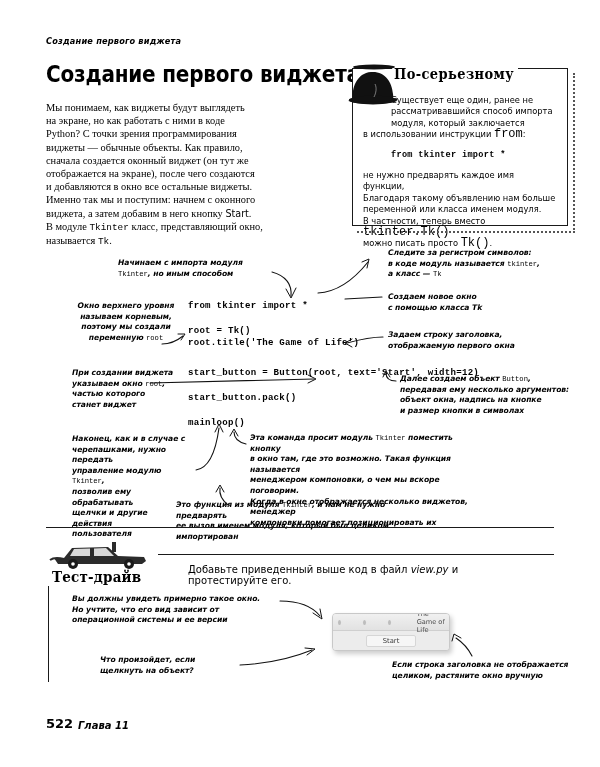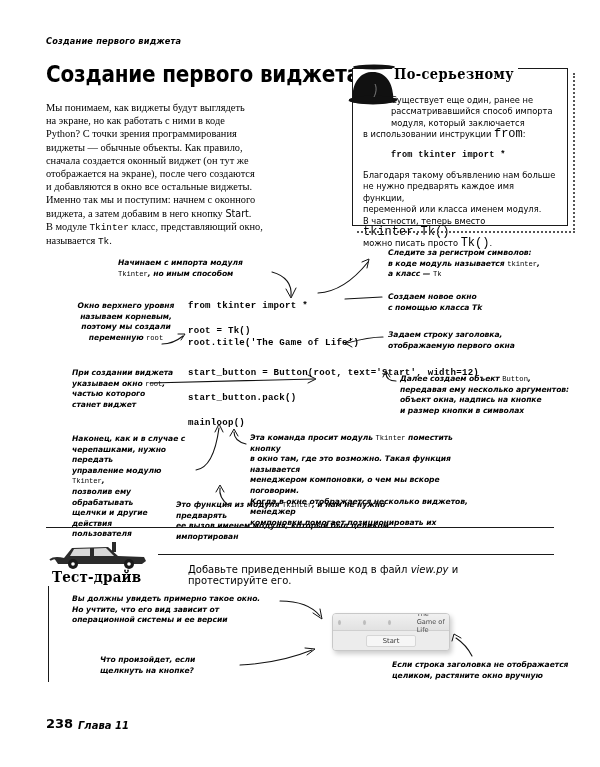--- a/index.html
+++ b/index.html
@@ -241,22 +241,22 @@
     <span>называется </span><span class="mono">Tk</span><span>.</span>
   </div>
 
   <div class="sidebar-box">
     <div class="sidebar-text">
       <p class="ind">Существует еще один, ранее не</p>
       <p class="ind">рассматривавшийся способ импорта</p>
       <p class="ind">модуля, который заключается</p>
       <p><span>в использовании инструкции </span><span class="mono">from</span><span>:</span></p>
       <div class="sidebar-code">from tkinter import *</div>
+      <p>не нужно предварять каждое имя функции,</p>
       <p>Благодаря такому объявлению нам больше</p>
-      <p>не нужно предварять каждое имя функции,</p>
       <p>переменной или класса именем модуля.</p>
       <p><span>В частности, теперь вместо </span><span class="mono">tkinter.Tk()</span></p>
       <p><span>можно писать просто </span><span class="mono">Tk()</span><span>.</span></p>
     </div>
   </div>
 
   <svg class="hat" viewBox="0 0 56 46">
     <ellipse cx="29" cy="7" rx="21" ry="2.6" fill="#111"></ellipse>
     <path d="M8 40 C6 28, 12 13, 26 12 C40 11, 47 22, 48 34 C49 39, 46 41, 40 41 L14 41 C10 41, 8.5 41, 8 40 Z" fill="#111"></path>
     <ellipse cx="28" cy="40" rx="24" ry="4.4" fill="#111"></ellipse>
@@ -401,36 +401,36 @@
   </div>
 
   <div class="hand td-q1">
     <span>Вы должны увидеть примерно такое окно.</span><br>
     <span>Но учтите, что его вид зависит от</span><br>
     <span>операционной системы и ее версии</span>
   </div>
 
   <div class="hand td-q2">
     <span>Что произойдет, если</span><br>
-    <span>щелкнуть на кнопке?</span>
+    <span>щелкнуть на объект?</span>
   </div>
 
   <div class="hand td-q3">
     <span>Если строка заголовка не отображается</span><br>
     <span>целиком, растяните окно вручную</span>
   </div>
 
   <div class="tkwin">
     <div class="tk-titlebar">
       <span class="tk-dot"></span>
       <span class="tk-dot"></span>
       <span class="tk-dot"></span>
       <span class="tk-title">The Game of Life</span>
     </div>
     <div class="tk-body">
       <span class="tk-button">Start</span>
     </div>
   </div>
 
-  <div class="folio">238</div>
+  <div class="folio">522</div>
   <div class="folio-ch">Глава 11</div>
 
 </div>
 
 </body></html>

